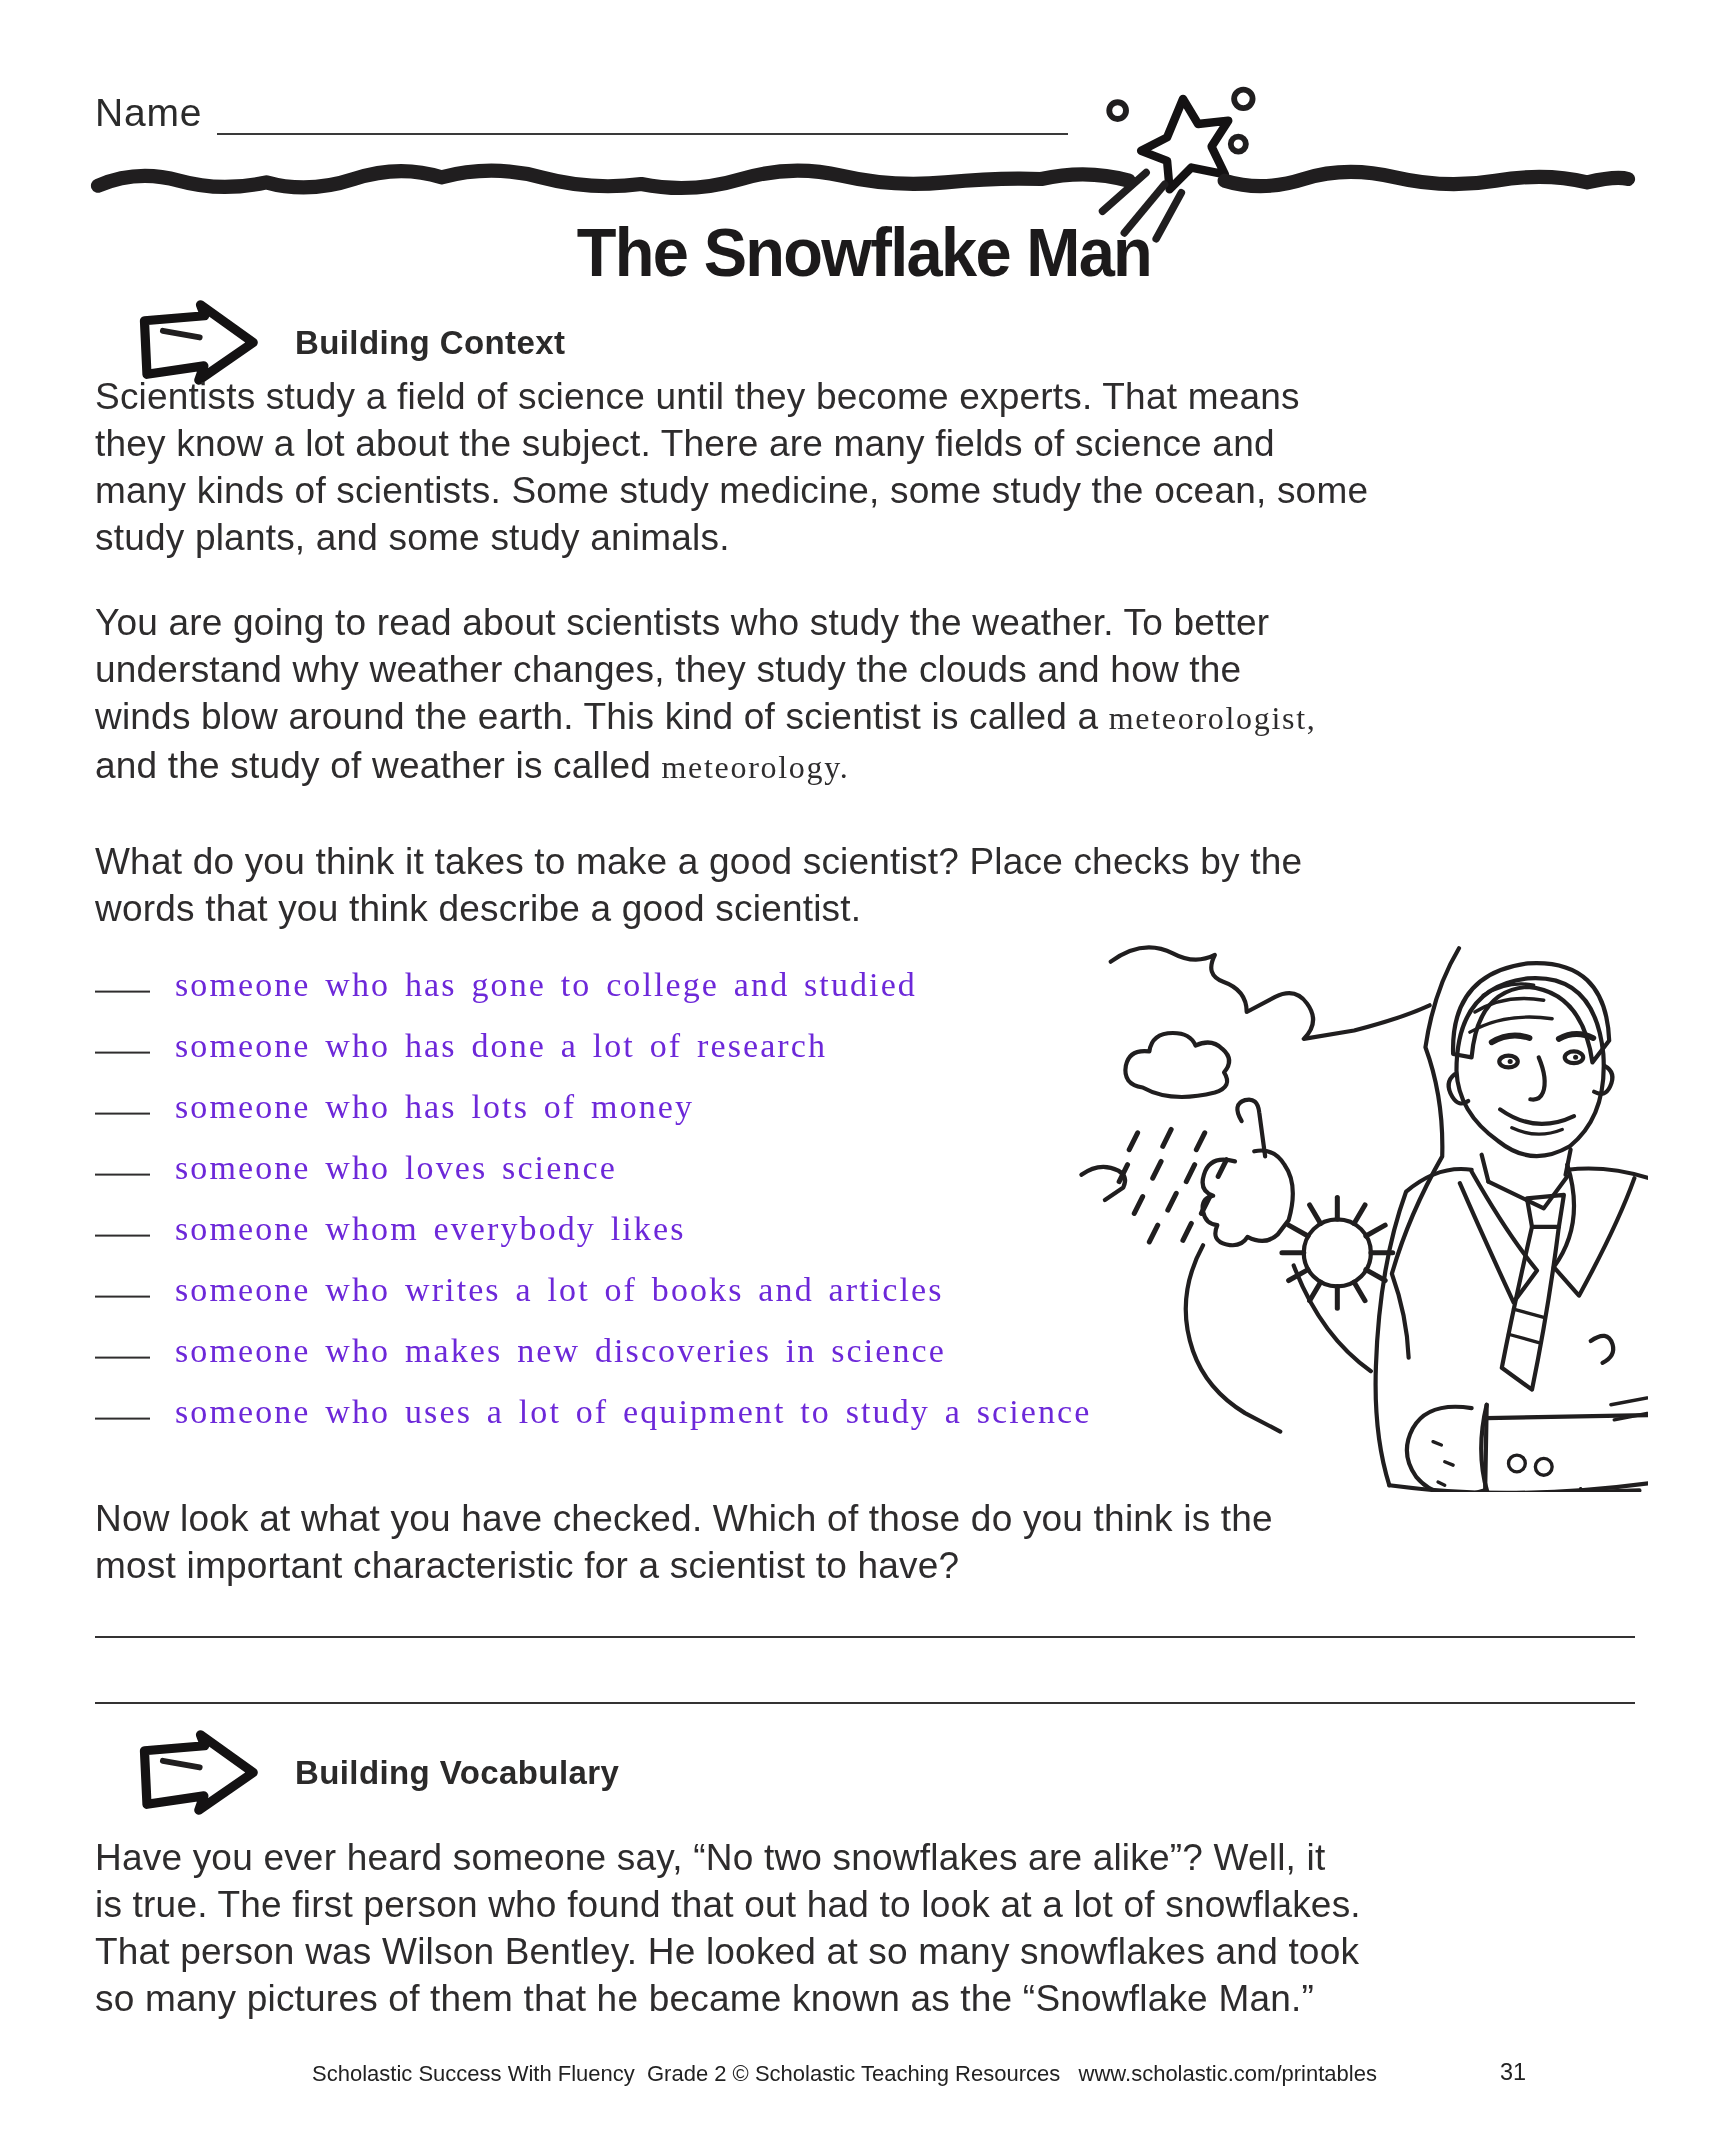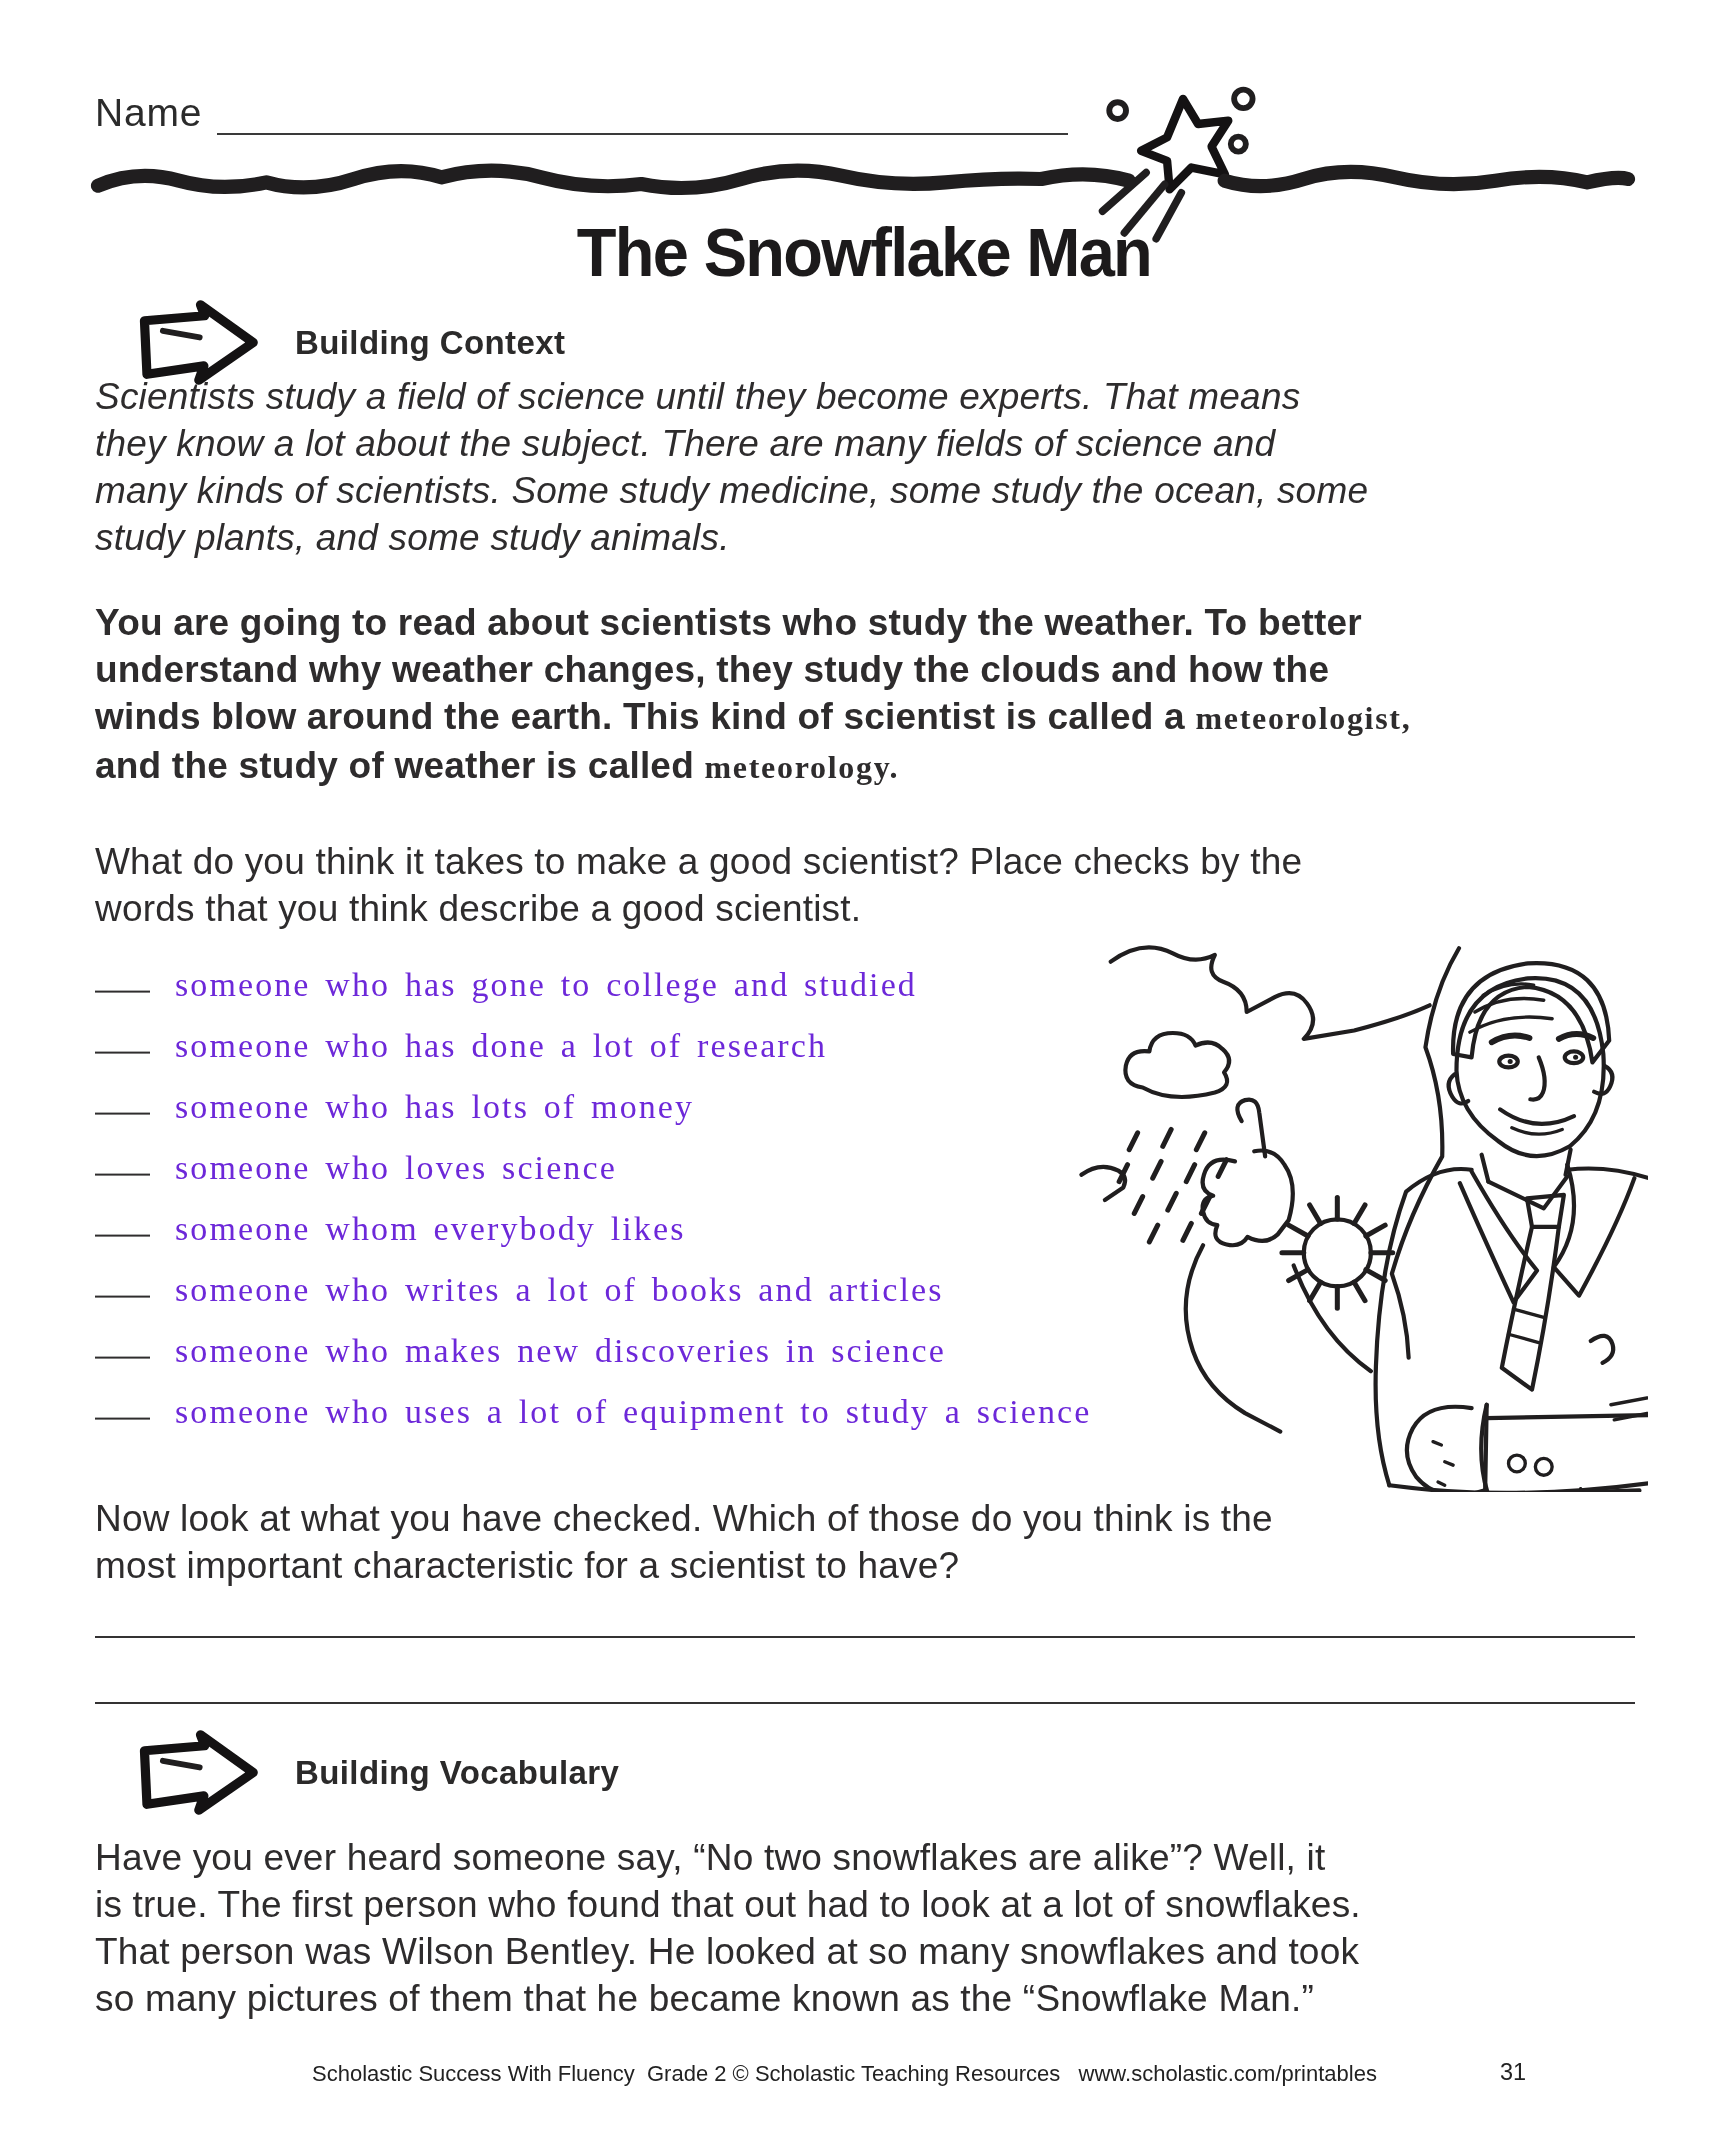--- a/index.html
+++ b/index.html
@@ -18,22 +18,22 @@
   .title{position:absolute;left:0;top:215px;width:1728px;text-align:center;
     font-size:65px;font-weight:bold;letter-spacing:-1.7px;color:#1c1a1b;
     transform:scaleY(1.06);}
   
   .sec-header{position:absolute;left:134px;display:flex;align-items:center;gap:33px;}
   .sec-header.bc{top:299px;}
   .sec-header.bv{top:1729px;}
   .sec-label{font-size:33px;font-weight:bold;color:#2b2a2a;letter-spacing:0.4px;}
   
   .para{position:absolute;left:95px;font-size:37px;line-height:47px;color:#2e2c2d;white-space:pre-line;letter-spacing:0.2px;}
-  .para.p1{top:373px;font-style:italic;}
-  .para.p2{top:599px;white-space:normal;font-weight:bold;}
+  .para.p1{top:373px;}
+  .para.p2{top:599px;white-space:normal;}
   .para.p3{top:838px;}
   .para.p4{top:1495px;}
   .para.p5{top:1834px;}
   .serif{font-family:"Liberation Serif",serif;font-size:32px;letter-spacing:1.7px;}
   
   .checklist{position:absolute;left:95px;top:966px;}
   .check-row{height:61px;display:flex;align-items:baseline;}
   .blank{display:inline-block;width:55px;border-bottom:2.5px solid #2f2d2e;margin-right:25px;transform:translateY(-3.4px);}
   .check-text{font-family:"Liberation Serif",serif;font-size:34px;letter-spacing:2.1px;word-spacing:4.2px;color:#6d28d9;}
   

